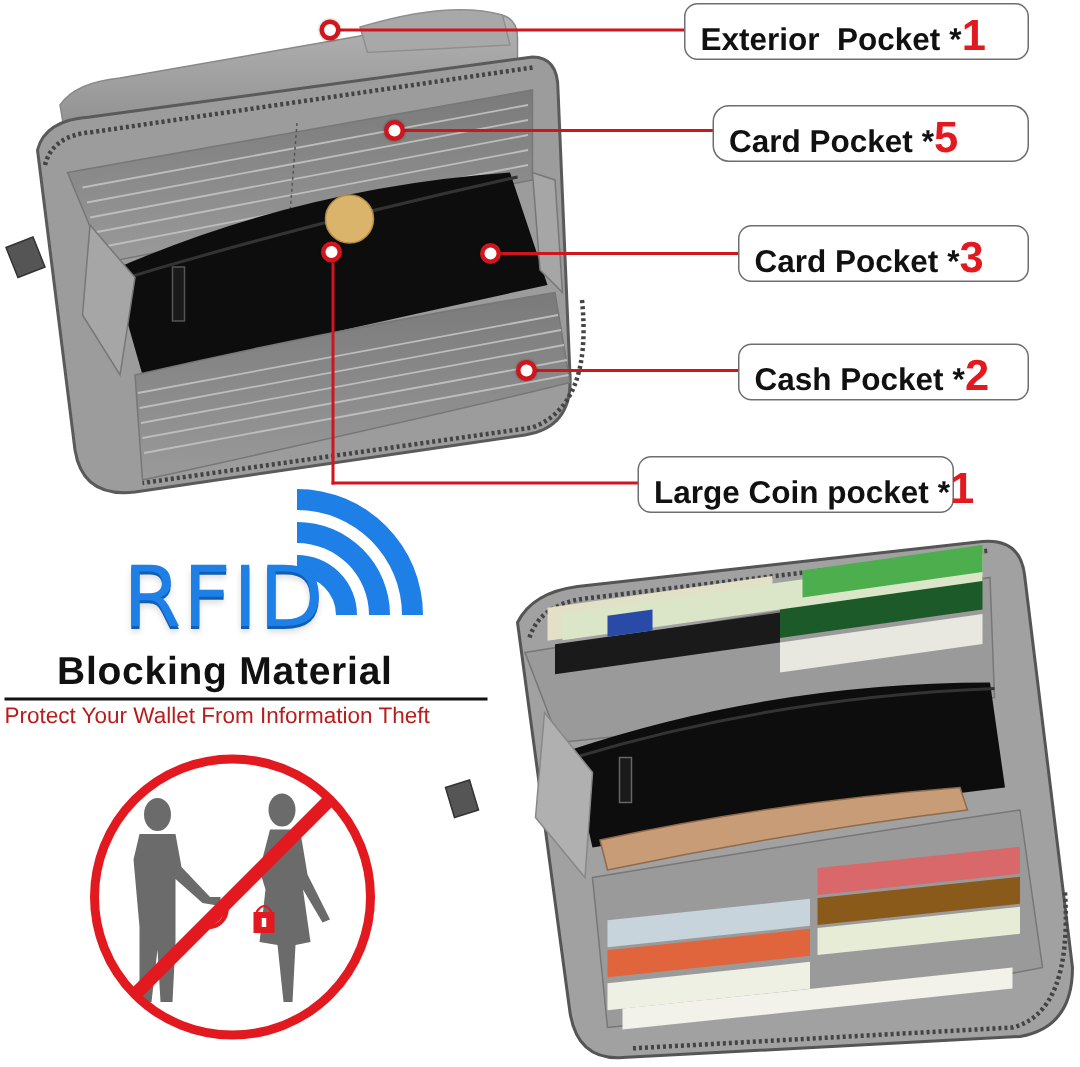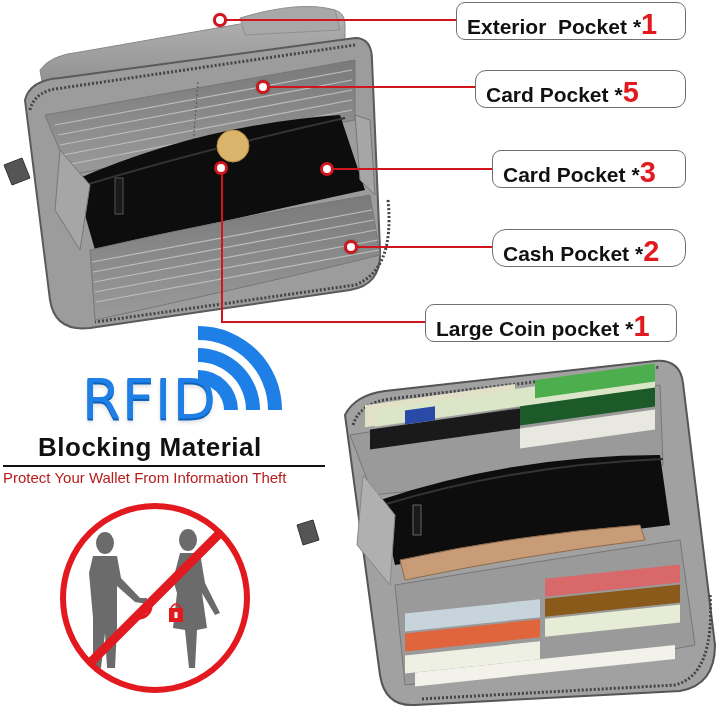--- a/index.html
+++ b/index.html
@@ -133,27 +133,27 @@
   <span class="star">*</span>
   <span class="count">5</span>
 </div>
 
 <div class="callout" style="left:492px;top:150px;width:194px;">
   <span>Card Pocket</span>
   <span class="star">*</span>
   <span class="count">3</span>
 </div>
 
-<div class="callout" style="left:492px;top:229px;width:194px;border-radius:14px;">
+<div class="callout" style="left:492px;top:229px;width:194px;">
   <span>Cash Pocket</span>
   <span class="star">*</span>
   <span class="count">2</span>
 </div>
 
-<div class="callout" style="left:425px;top:304px;width:252px;">
+<div class="callout" style="left:425px;top:304px;width:211px;">
   <span>Large Coin pocket</span>
   <span class="star">*</span>
   <span class="count">1</span>
 </div>
 
 <svg class="abs" style="left:190px;top:320px" width="100" height="100" viewBox="0 0 100 100">
   <path d="M8 50 A40 40 0 0 1 48 90 L34 90 A26 26 0 0 0 8 64 Z" fill="#1e7fe6"></path>
   <path d="M8 28 A62 62 0 0 1 70 90 L56 90 A48 48 0 0 0 8 42 Z" fill="#1e7fe6"></path>
   <path d="M8 6 A84 84 0 0 1 92 90 L78 90 A70 70 0 0 0 8 20 Z" fill="#1e7fe6"></path>
 </svg>

